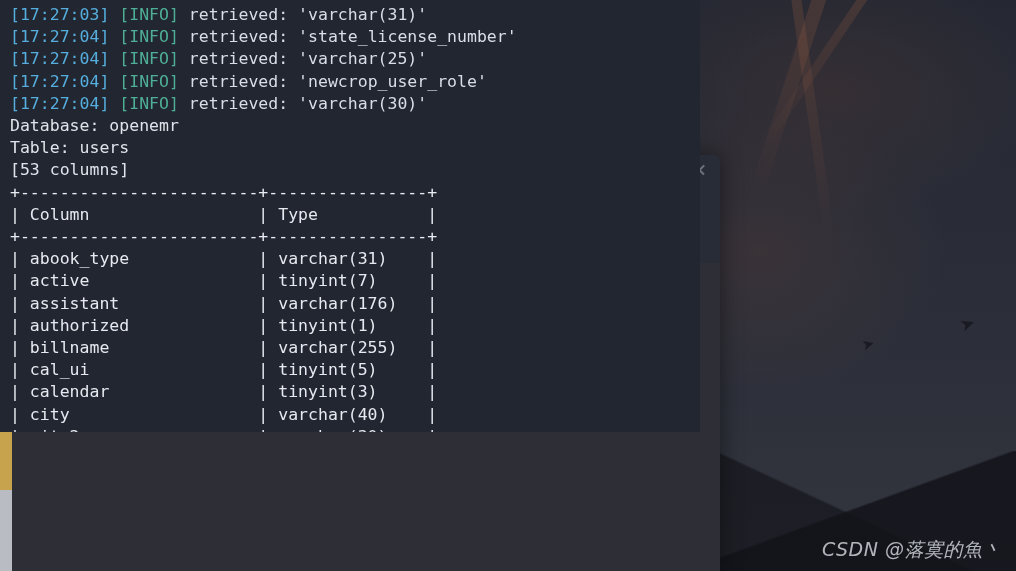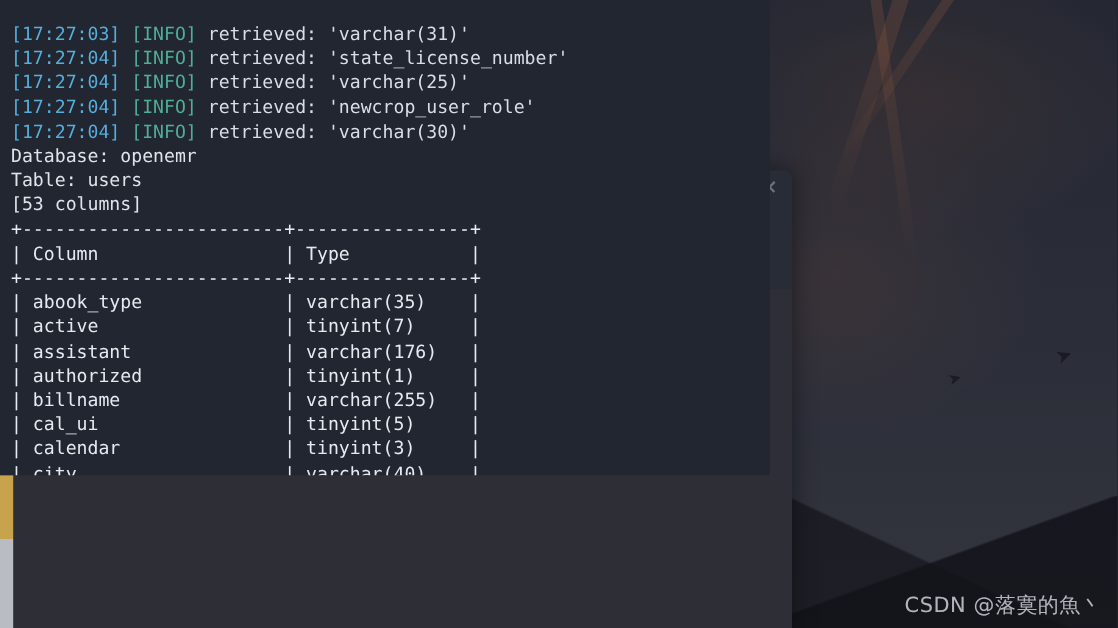--- a/index.html
+++ b/index.html
@@ -169,21 +169,21 @@
   #strip-gray  { position: absolute; left: 0; top: 490px;  width: 12px; height: 81px; background: #b9bcc2; }
   #band-light  { position: absolute; left: 0; top: 432px;  width: 700px; height: 139px; background: #2e2f36; }
 
   
   #terminal {
     position: absolute;
     left: 0; top: 0;
     width: 700px;
     height: 432px;
     background: #222630;
-    padding: 20px 0 0 0;
+    padding: 4px 0 0 0;
     box-sizing: border-box;
     overflow: hidden;
   }
   #term-text {
     font-family: "DejaVu Sans Mono", "Liberation Mono", monospace;
     font-size: 16.5px;
     line-height: 22.2px;
     color: #d7dce4;
     white-space: pre;
     padding-left: 10px;
@@ -207,20 +207,21 @@
   
   #watermark {
     position: absolute;
     right: 14px;
     bottom: 8px;
     font-family: "DejaVu Sans", "Liberation Sans", sans-serif;
     font-size: 19px;
     color: rgba(222,226,233,0.78);
     letter-spacing: 0.5px;
     white-space: nowrap;
+    font-style: italic;
   }
 </style>
 </head>
 <body>
 
 <div id="wallpaper">
   <div class="wp-ray" style="left:815px; top:-10px; width:14px; height:210px; transform:rotate(18deg);"></div>
   <div class="wp-ray" style="left:790px; top:-10px; width:10px; height:250px; transform:rotate(-8deg);"></div>
   <div class="wp-ray" style="left:860px; top:-4px; width:9px; height:180px; transform:rotate(34deg);"></div>
   <div id="wp-mountain"></div>
@@ -282,21 +283,21 @@
 <span><span class="t-time">[17:27:04]</span> <span class="t-info">[INFO]</span> <span class="t-msg">retrieved: 'varchar(25)'</span></span>
 <span><span class="t-time">[17:27:04]</span> <span class="t-info">[INFO]</span> <span class="t-msg">retrieved: 'newcrop_user_role'</span></span>
 <span><span class="t-time">[17:27:04]</span> <span class="t-info">[INFO]</span> <span class="t-msg">retrieved: 'varchar(30)'</span></span>
 <span class="t-plain">Database: openemr</span>
 <span class="t-plain">Table: users</span>
 <span class="t-plain">[53 columns]</span></div>
 
   <div id="col-table"><span class="tbl-rule">+------------------------+----------------+</span>
 <span>| Column                 | Type           |</span>
 <span class="tbl-rule">+------------------------+----------------+</span>
-<span>| abook_type             | varchar(35)    |</span>
+<span>| abook_type             | varchar(31)    |</span>
 <span>| active                 | tinyint(7)     |</span>
 <span>| assistant              | varchar(176)   |</span>
 <span>| authorized             | tinyint(1)     |</span>
 <span>| billname               | varchar(255)   |</span>
 <span>| cal_ui                 | tinyint(5)     |</span>
 <span>| calendar               | tinyint(3)     |</span>
 <span>| city                   | varchar(40)    |</span>
 <span>| city2                  | varchar(30)    |</span>
 
 

